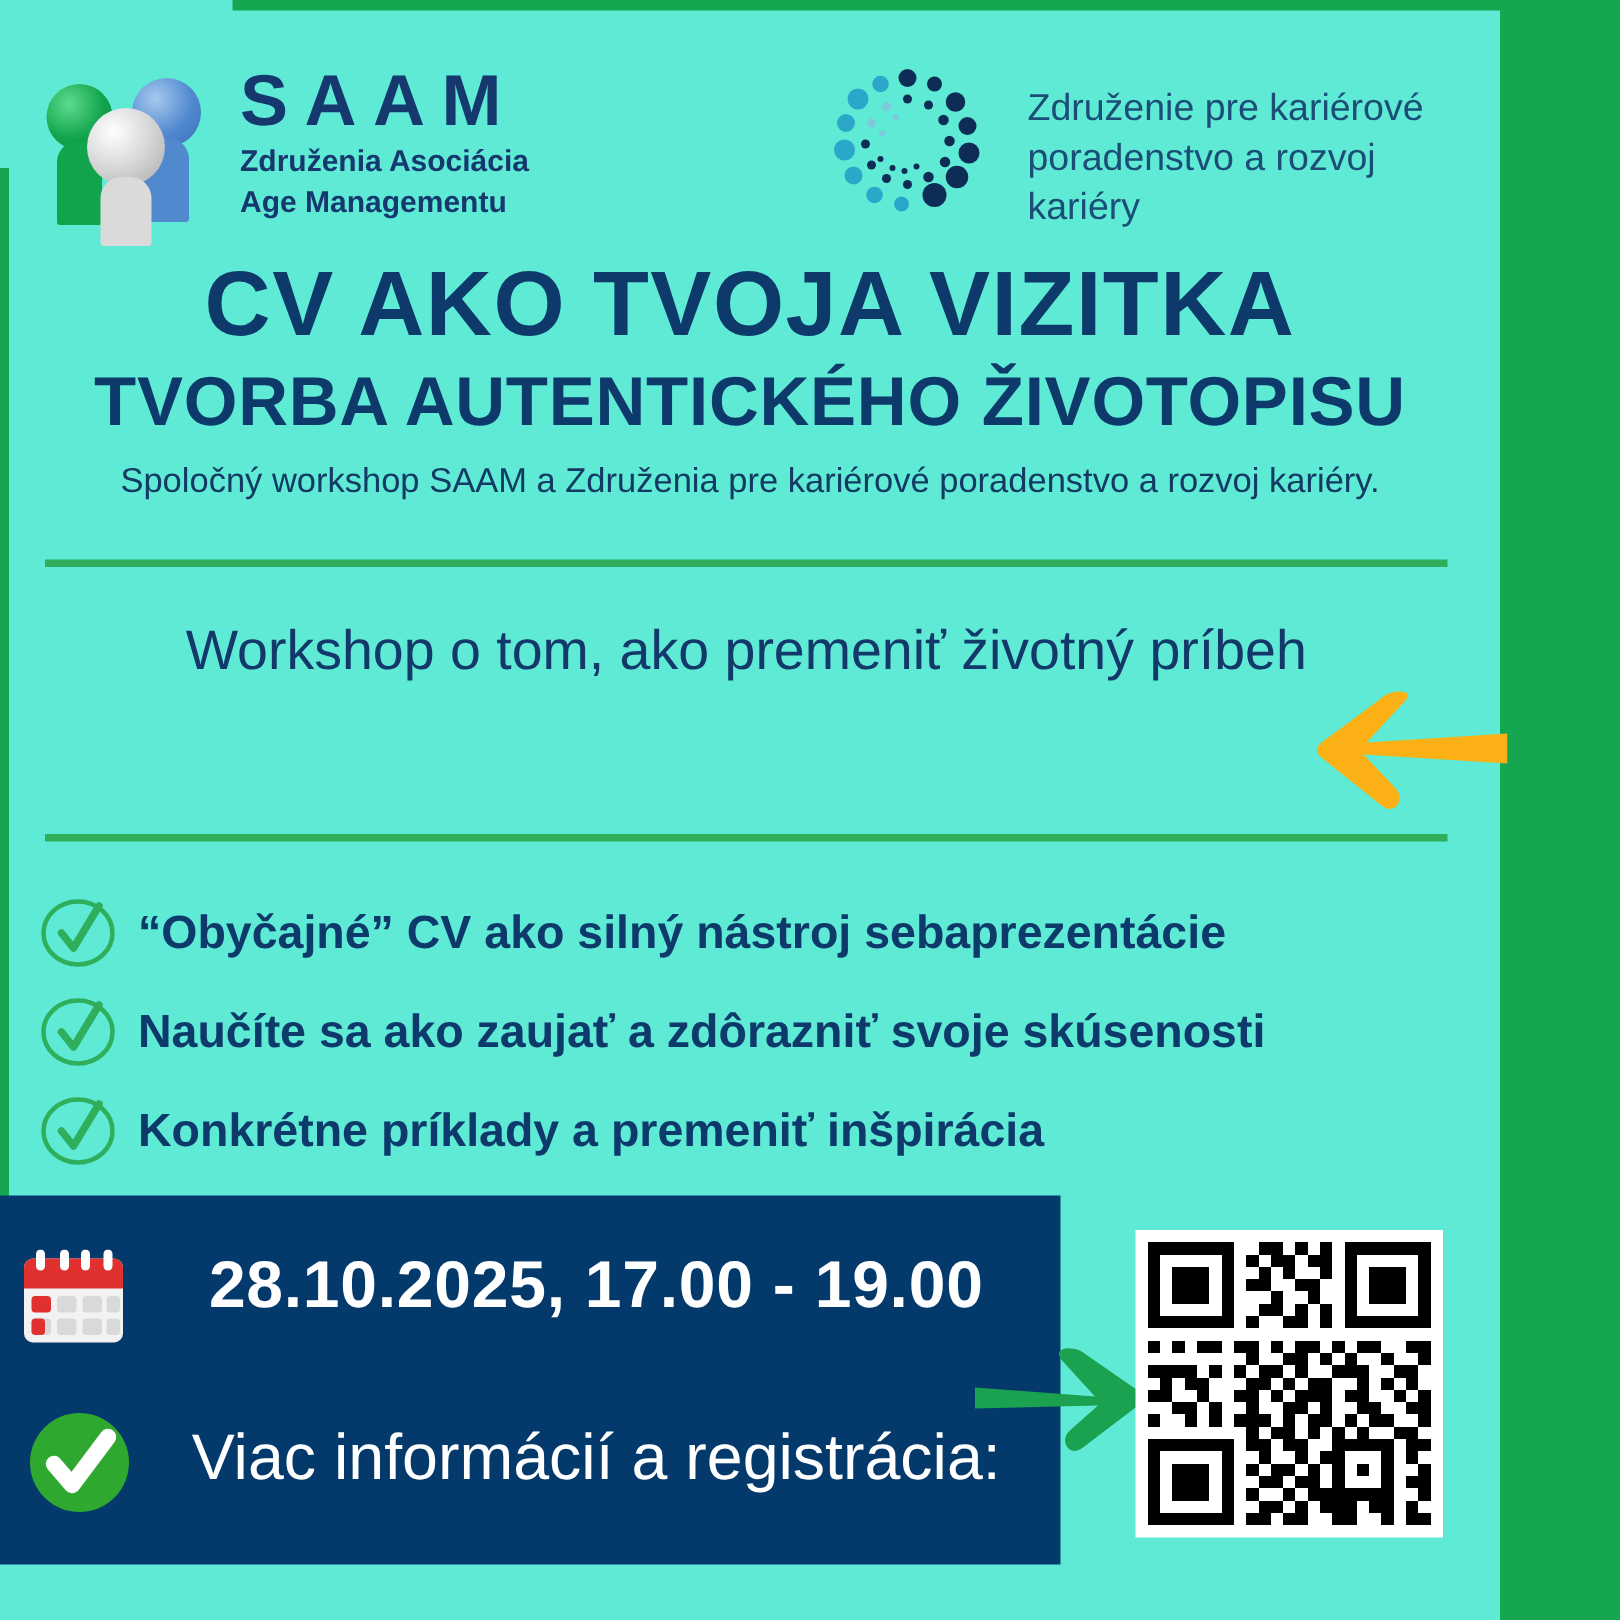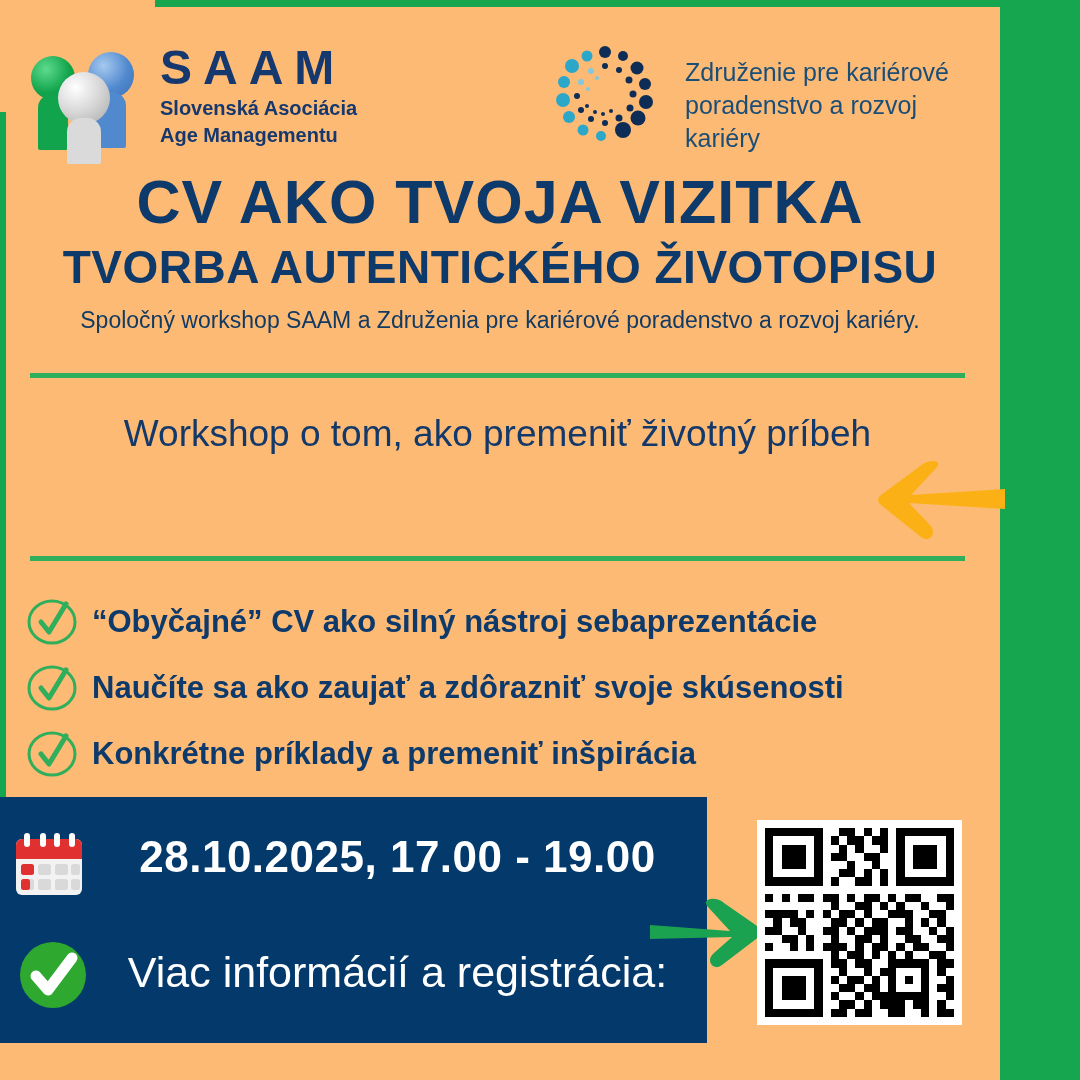--- a/index.html
+++ b/index.html
@@ -5,21 +5,21 @@
   * { margin:0; padding:0; box-sizing:border-box; }
   html, body {
     width:1080px; height:1080px;
     background:#ffffff;
     font-family:"Liberation Sans", sans-serif;
     overflow:hidden;
   }
   #poster {
     position:relative;
     width:1080px; height:1080px;
-    background:#fdba74;
+    background:#5eead4;
   }
 
   
   .bar-top   { position:absolute; left:155px; top:0;    width:925px; height:7px;  background:#16a650; }
   .bar-left  { position:absolute; left:0;    top:112px; width:6px;   height:686px; background:#16a650; }
   .bar-right { position:absolute; left:1000px; top:0;   width:80px;  height:1080px; background:#16a650; }
 
   
   .logos { position:absolute; left:0; top:20px; width:1000px; height:125px; }
 
@@ -145,21 +145,21 @@
           <div class="head"></div>
             <div class="body"></div>
         </div>
         <div class="fig fig-grey">
           <div class="head"></div>
             <div class="body"></div>
         </div>
       </div>
       <div class="saam-word">
         <div class="saam-title">SAAM</div>
-        <div class="saam-sub">Slovenská Asociácia</div>
+        <div class="saam-sub">Združenia Asociácia</div>
         <div class="saam-sub">Age Managementu</div>
       </div>
     </div>
 
     <div class="zkp-logo">
       <div class="zkp-mark">
         <svg viewBox="0 0 100 100" width="100" height="100" aria-hidden="true">
           <g fill="#0d2d56">
             <circle cx="50" cy="6" r="6"></circle>
               <circle cx="68" cy="10" r="5"></circle>

